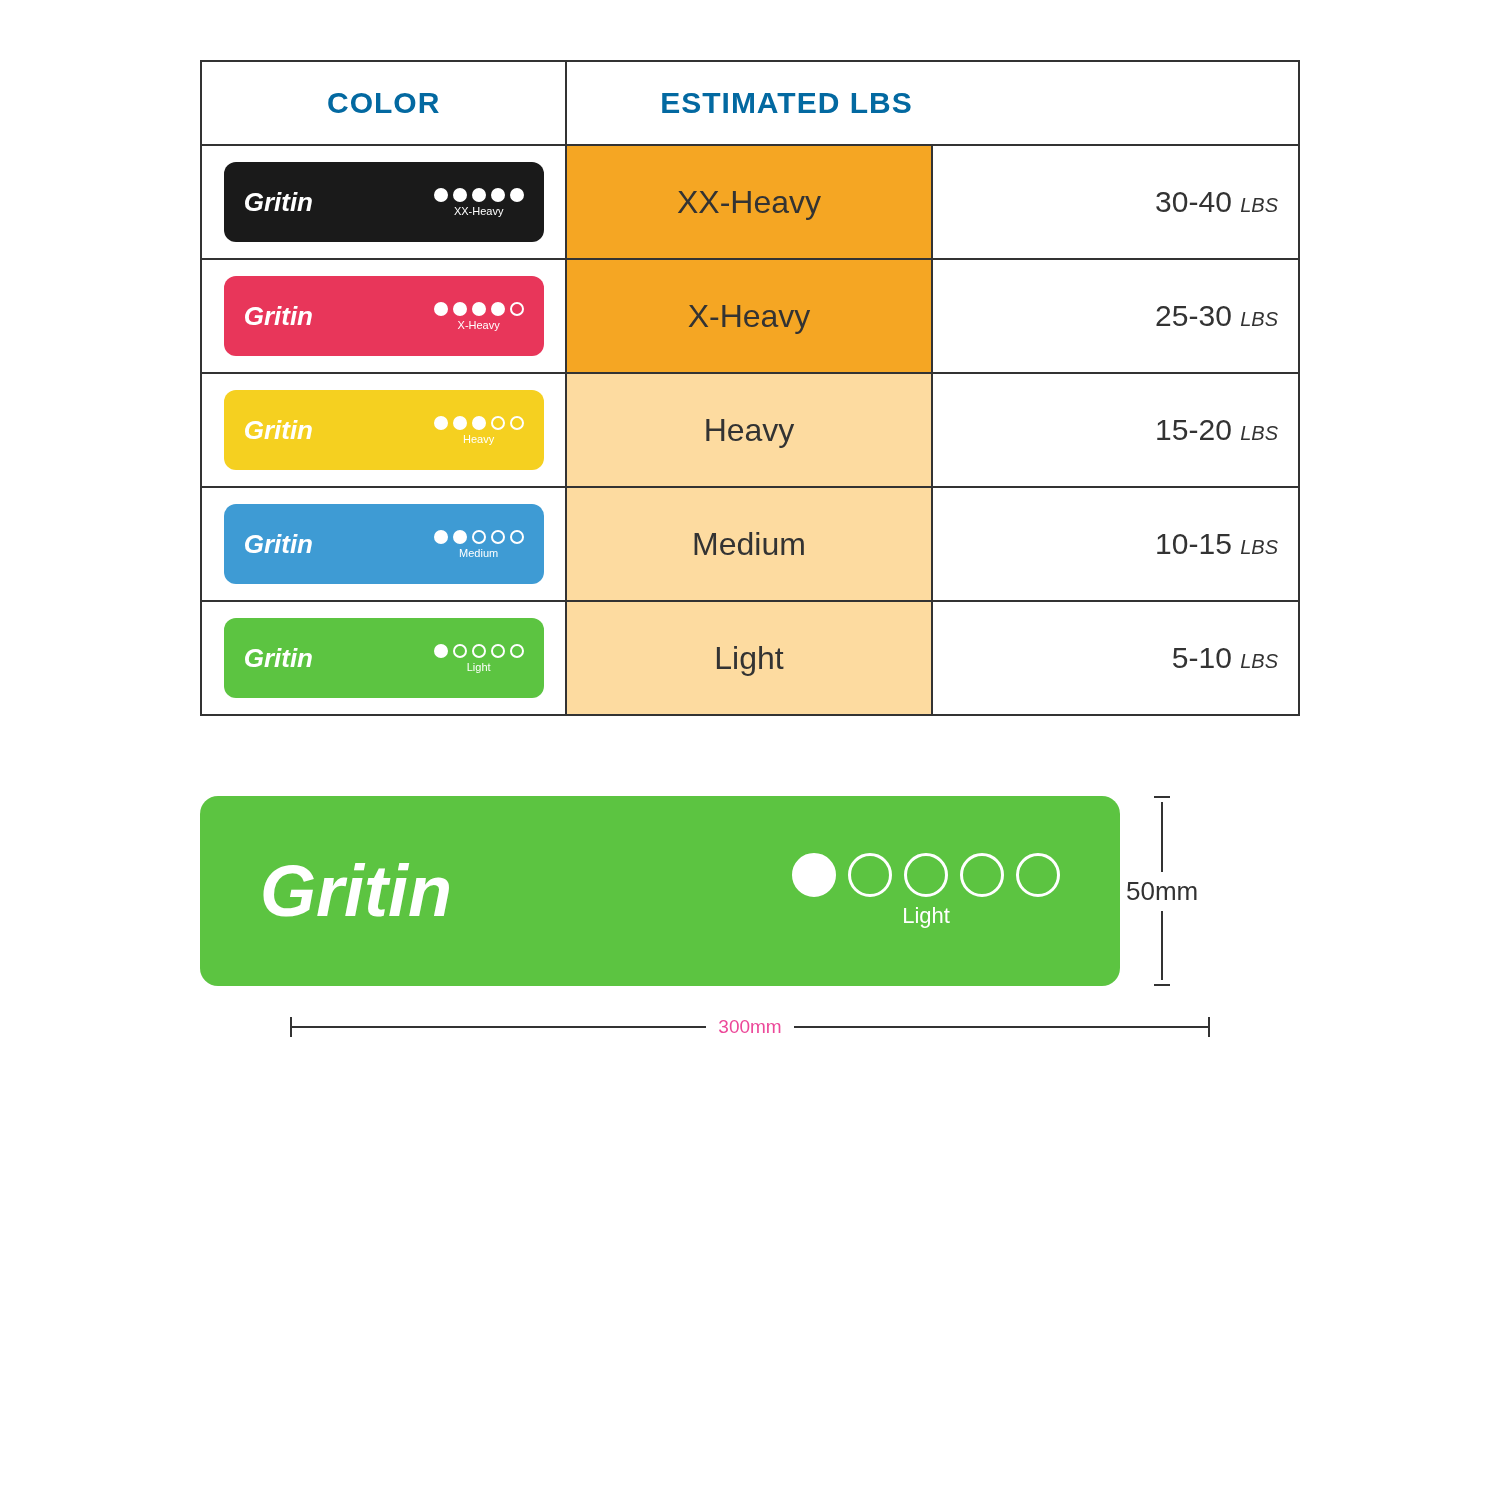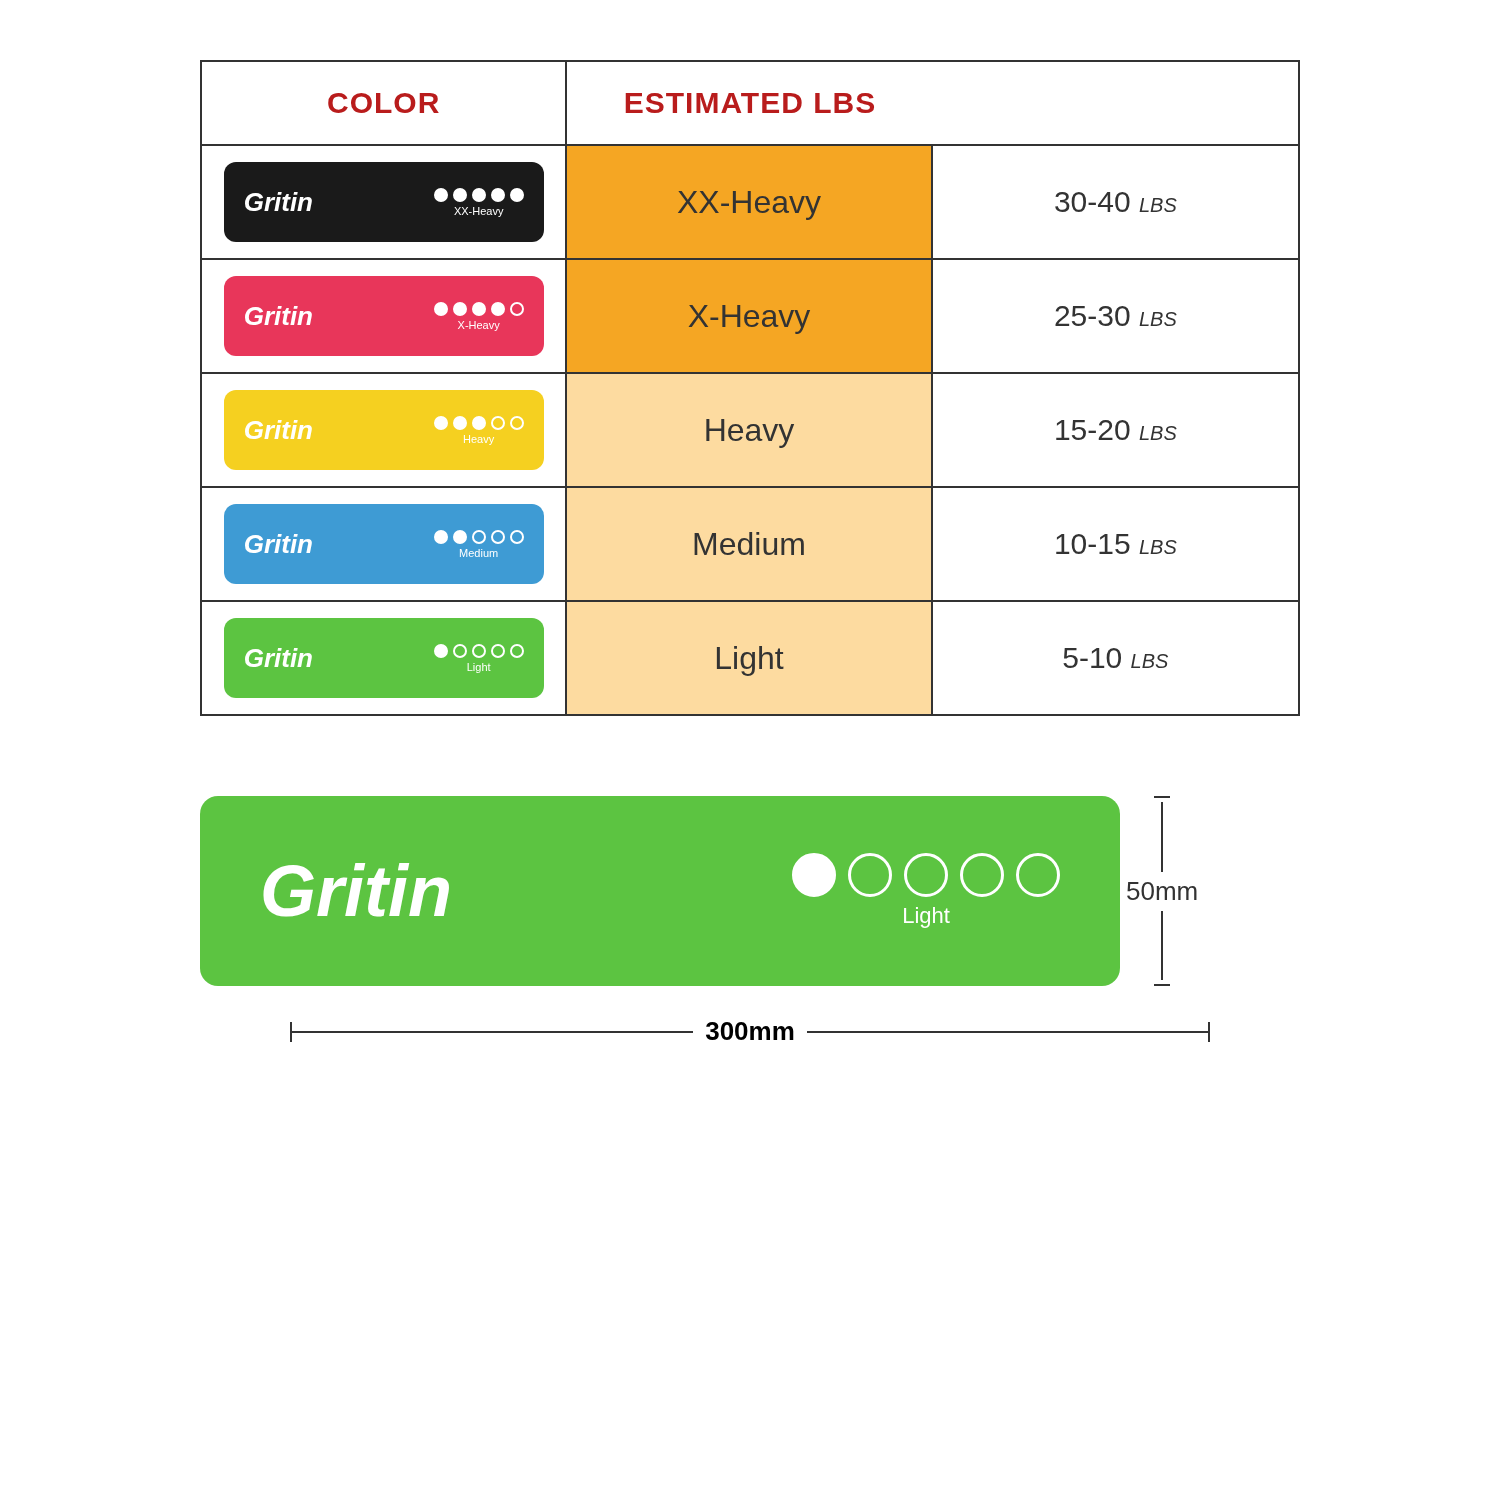--- a/index.html
+++ b/index.html
@@ -34,29 +34,30 @@
 
     .table-cell {
       padding: 18px 20px;
       display: flex;
       align-items: center;
       justify-content: center;
       border-right: 2px solid #333;
     }
     .table-cell:last-child {
       border-right: none;
+      justify-content: flex-end;
     }
 
     
     .header-row .table-cell {
       background: #ffffff;
       font-weight: 900;
       font-size: 30px;
       letter-spacing: 1px;
-      color: #b91c1c;
+      color: #0369a1;
       padding: 24px 20px;
     }
 
     
     .band-cell {
       justify-content: center;
       padding: 16px 20px;
     }
 
     
@@ -360,19 +361,19 @@
         <span style="font-size: 26px; color: rgb(51, 51, 51); white-space: nowrap;">50mm</span>
         <div style="width: 2px; flex: 1 1 0%; background: rgb(51, 51, 51); margin: 4px 0px;"></div>
         <div style="width: 16px; height: 2px; background: rgb(51, 51, 51);"></div>
       </div>
     </div>
     <div class="width-dimension">
       <div style="display: flex; flex-direction: column; align-items: center;">
         <div style="width:2px;height:20px;background:#333;"></div>
       </div>
       <div style="height: 2px; flex: 1 1 0%; background: rgb(51, 51, 51);"></div>
-      <span style="font-size: 26px; color: #000000; padding: 0px 12px; white-space: nowrap; font-weight: bold;">300mm</span>
+      <span style="font-size: 19px; color: #ec4899; padding: 0px 12px; white-space: nowrap;">300mm</span>
       <div style="height: 2px; flex: 1 1 0%; background: rgb(51, 51, 51);"></div>
       <div style="display: flex; flex-direction: column; align-items: center;">
         <div style="width:2px;height:20px;background:#333;"></div>
       </div>
     </div>
   </div>
 
 </body></html>

